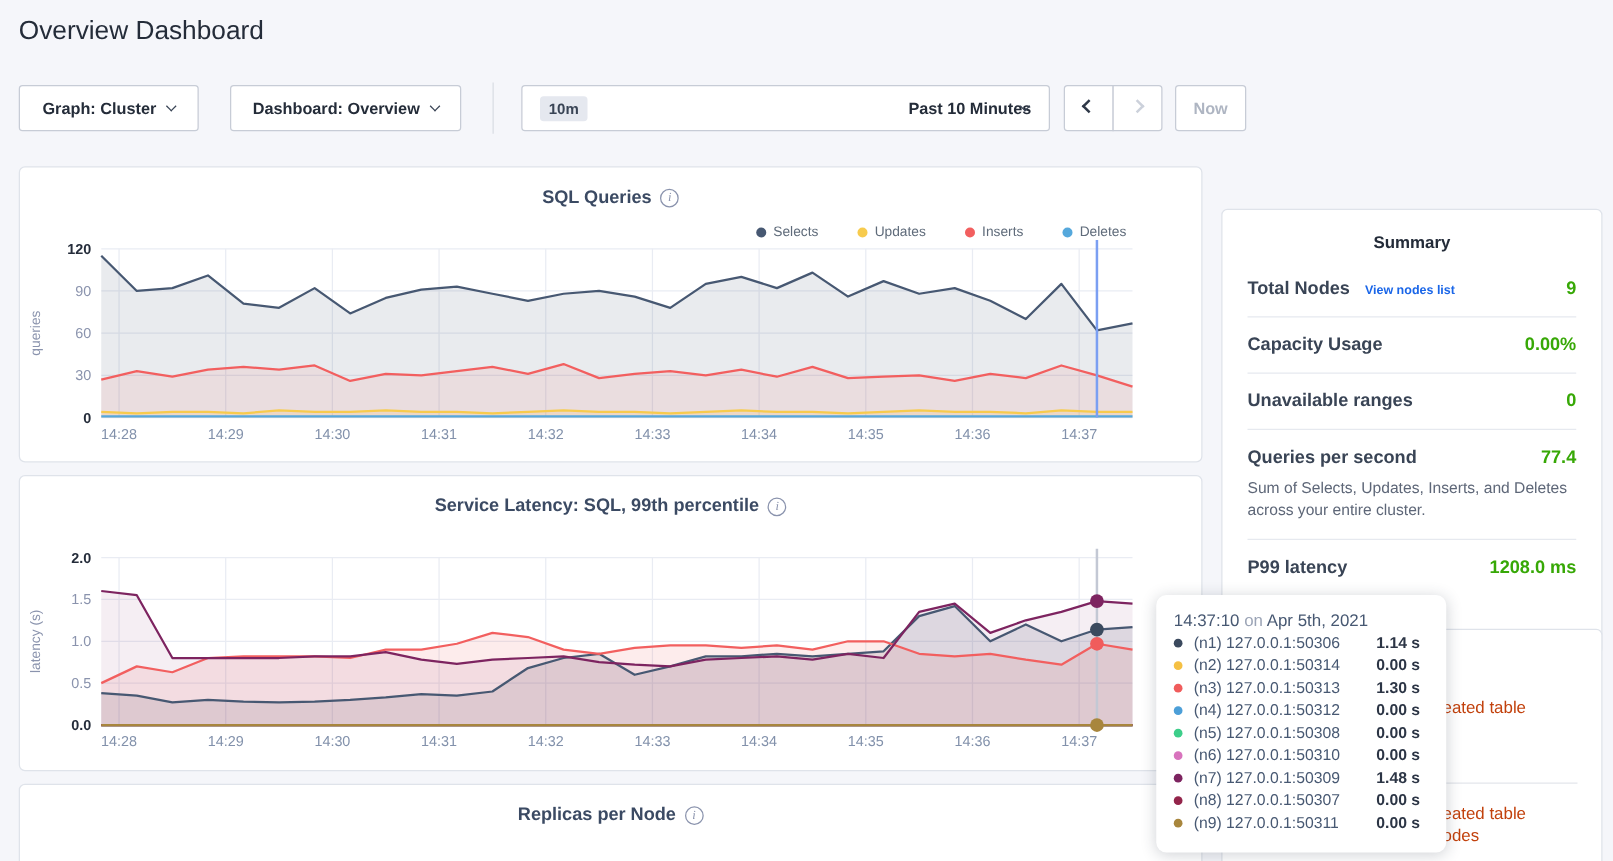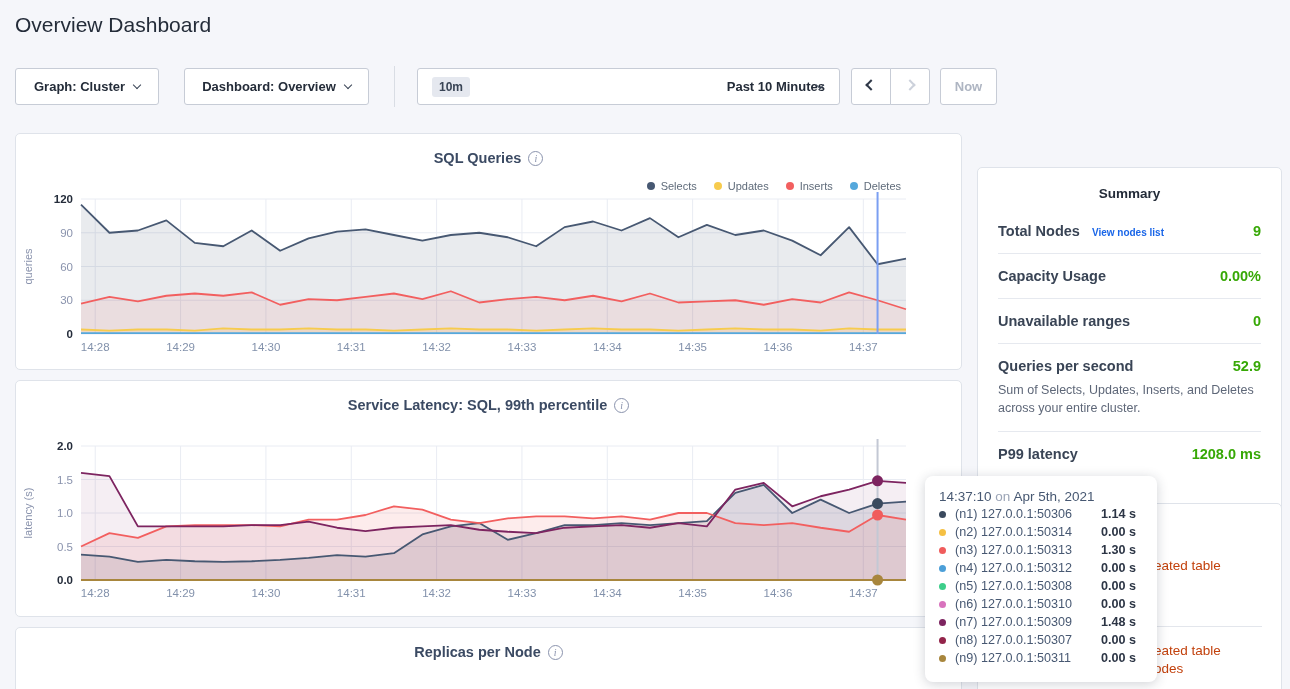--- a/index.html
+++ b/index.html
@@ -29,21 +29,21 @@
   #sql-card      { left:15px; top:133px; width:947px; height:237px; }
   #latency-card  { left:15px; top:380px; width:947px; height:237px; }
   #replicas-card { left:15px; top:627px; width:947px; height:80px; }
   #summary-card  { left:977px; top:133px; width:305px; height:357px; padding:18px 20px;margin-top:34px; }
   #events-card   { left:977px; top:503px; width:305px; height:200px; }
   .chart-title { position:absolute; top:16px; left:0; right:0; text-align:center;
     font-size:14.5px; font-weight:700; color:#3b4a63; }
   .info-icon { display:inline-block; width:15px; height:15px; border:1px solid #8a93ad;
     border-radius:50%; font-size:10px; line-height:13px; color:#8a93ad; font-weight:400;
     text-align:center; vertical-align:1px; margin-left:7px; font-family:"Liberation Serif",serif; font-style:italic; }
-  .legend { position:absolute; top:46px; right:60px; display:flex; gap:17px; }
+  .legend { position:absolute; top:46px; right:60px; display:flex; gap:31px; }
   .legend-item { display:flex; align-items:center; gap:6px; font-size:11px; color:#5f6b7a; }
   .legend-dot { width:8px; height:8px; border-radius:50%; }
   svg.chart { position:absolute; left:0; top:57px; }
   svg text { font-family:"Liberation Sans",sans-serif; }
   
   #summary-title { text-align:center; font-size:13.5px; font-weight:700; color:#242c39; margin-bottom:8px; }
   .sum-row { padding:14px 0; border-top:1px solid #e6e9ef; }
   .sum-row.first { border-top:none; }
   .sum-line { display:flex; align-items:baseline; }
   .sum-label { font-size:14.5px; font-weight:700; color:#394455; }
@@ -240,21 +240,21 @@
   <div class="sum-row">
     <div class="sum-line">
       <span class="sum-label">Unavailable ranges</span>
       <span class="sum-value" style="color:#37a806">0</span>
     </div>
   </div>
 
   <div class="sum-row">
     <div class="sum-line">
       <span class="sum-label">Queries per second</span>
-      <span class="sum-value" style="color:#37a806">52.9</span>
+      <span class="sum-value" style="color:#37a806">77.4</span>
     </div>
     <div class="sum-desc">Sum of Selects, Updates, Inserts, and Deletes across your entire cluster.</div>
   </div>
 
   <div class="sum-row">
     <div class="sum-line">
       <span class="sum-label">P99 latency</span>
       <span class="sum-value" style="color:#37a806">1208.0 ms</span>
     </div>
   </div>

